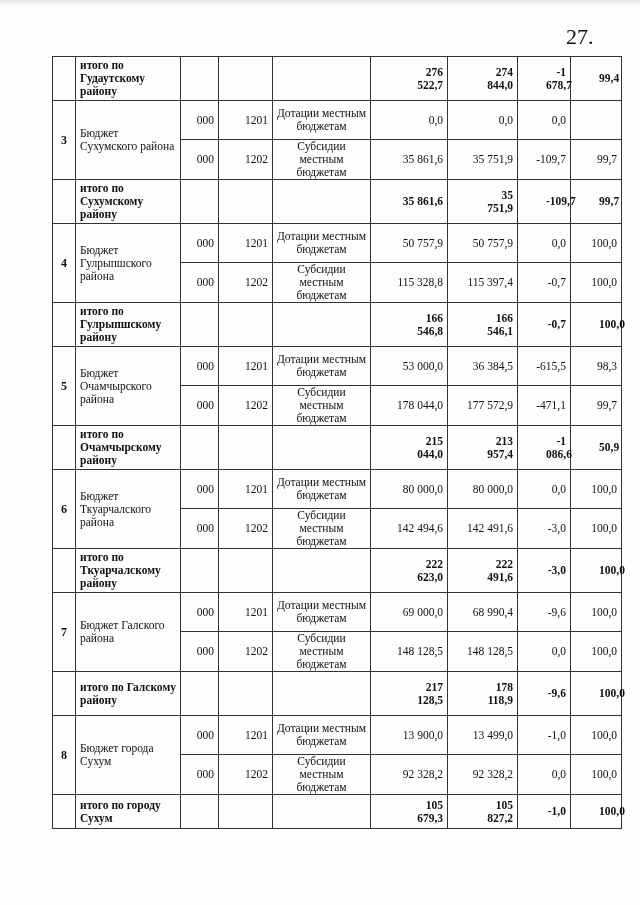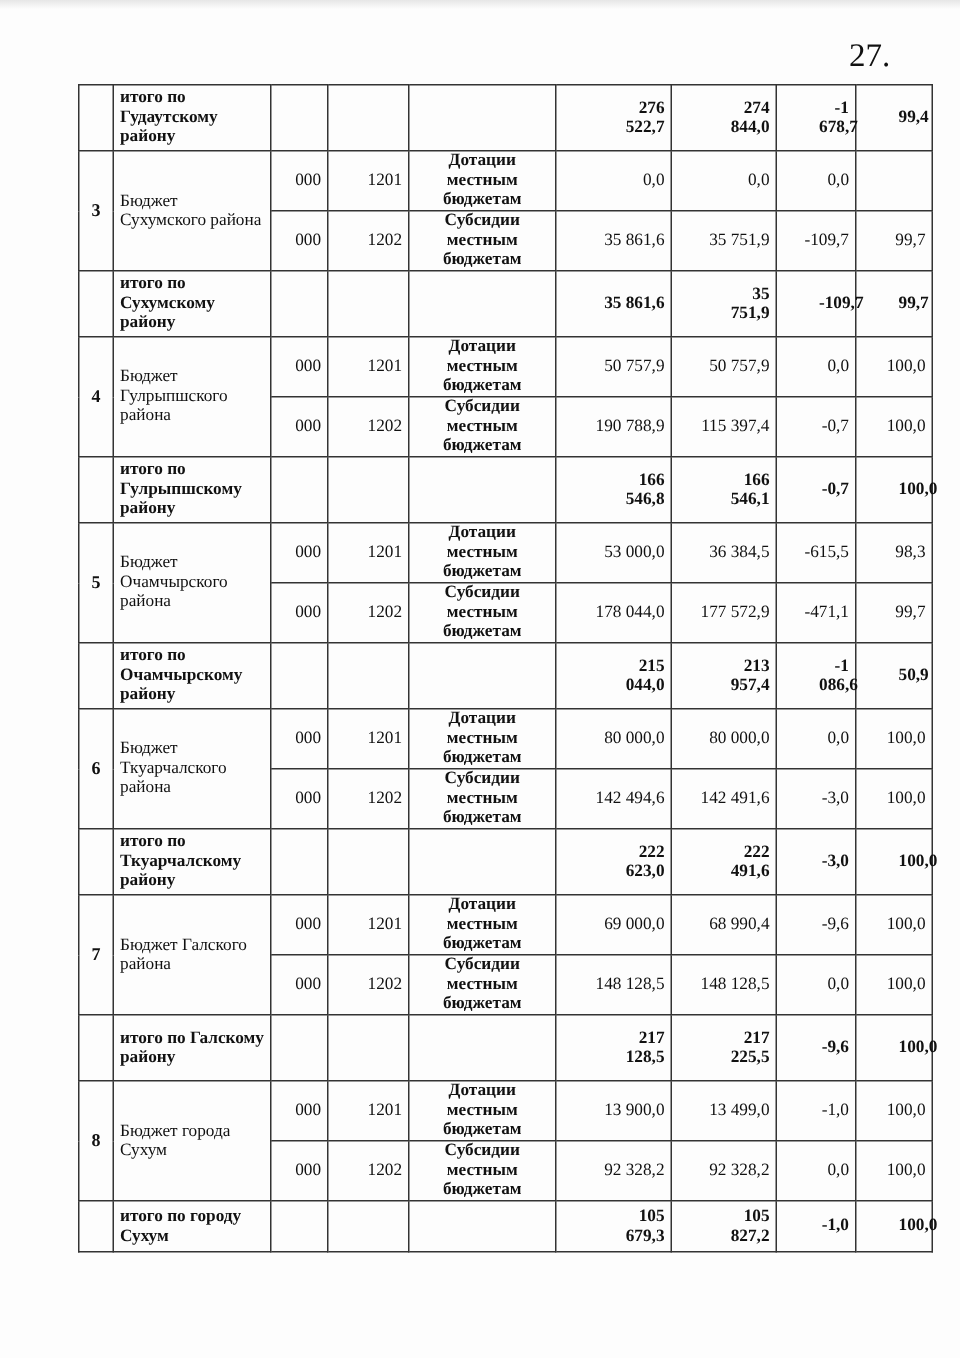--- a/index.html
+++ b/index.html
@@ -18,21 +18,21 @@
     position: absolute; left: 52px; top: 56px;
     border-collapse: collapse; table-layout: fixed; width: 569px;
     font-size: 11.5px;
   }
   table.budget td {
     border: 1px solid #333; padding: 0 4px; vertical-align: middle; line-height: 13px;
   }
   td.num { text-align: center; font-weight: bold; font-size: 12px; }
   td.name { text-align: left; }
   td.code { text-align: right; }
-  td.type { text-align: center; line-height: 12px; font-weight: bold; }
+  td.type { text-align: center; line-height: 12px; }
   td.val { text-align: right; }
   tr.sub td { height: 38px; }
   tr.total td { height: 43px; }
   tr.total td.val { font-weight: bold; padding-left: 28px; }
   tr.total td.name { font-weight: bold; }
   tr.total.last td { height: 33px; }
 </style>
 </head>
 <body>
 
@@ -102,21 +102,21 @@
         <td class="type">Дотации местным бюджетам</td>
         <td class="val">50 757,9</td>
         <td class="val">50 757,9</td>
         <td class="val">0,0</td>
         <td class="val">100,0</td>
       </tr>
       <tr class="sub">
         <td class="code">000</td>
         <td class="code">1202</td>
         <td class="type">Субсидии местным бюджетам</td>
-        <td class="val">190 788,9</td>
+        <td class="val">115 328,8</td>
         <td class="val">115 397,4</td>
         <td class="val">-0,7</td>
         <td class="val">100,0</td>
       </tr>
       <tr class="total">
         <td class="num"></td>
         <td class="name">итого по Гулрыпшскому району</td>
         <td class="code"></td>
         <td class="code"></td>
         <td class="type"></td>
@@ -207,21 +207,21 @@
         <td class="val">0,0</td>
         <td class="val">100,0</td>
       </tr>
       <tr class="total">
         <td class="num"></td>
         <td class="name">итого по Галскому району</td>
         <td class="code"></td>
         <td class="code"></td>
         <td class="type"></td>
         <td class="val">217 128,5</td>
-        <td class="val">217 225,5</td>
+        <td class="val">178 118,9</td>
         <td class="val">-9,6</td>
         <td class="val">100,0</td>
       </tr>
       <tr class="sub">
         <td class="num" rowspan="2">8</td>
         <td class="name" rowspan="2">Бюджет города Сухум</td>
         <td class="code">000</td>
         <td class="code">1201</td>
         <td class="type">Дотации местным бюджетам</td>
         <td class="val">13 900,0</td>

